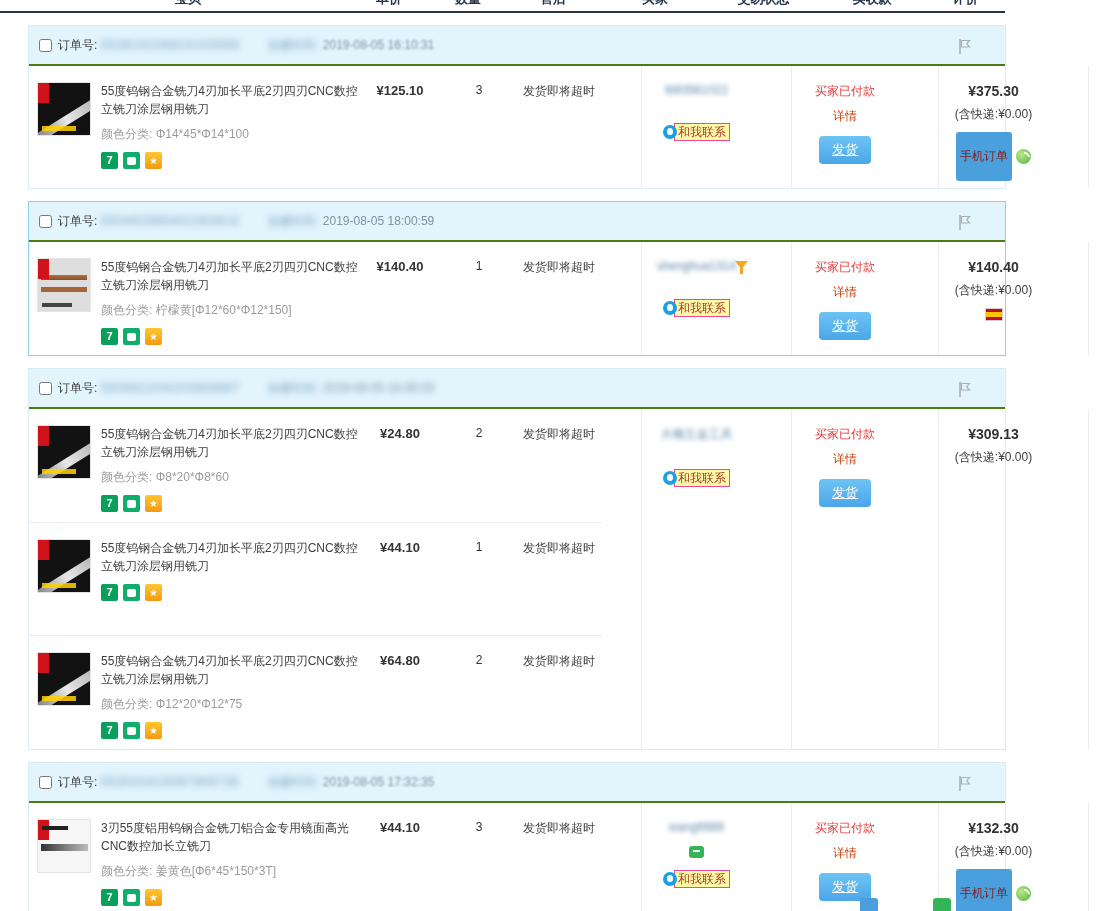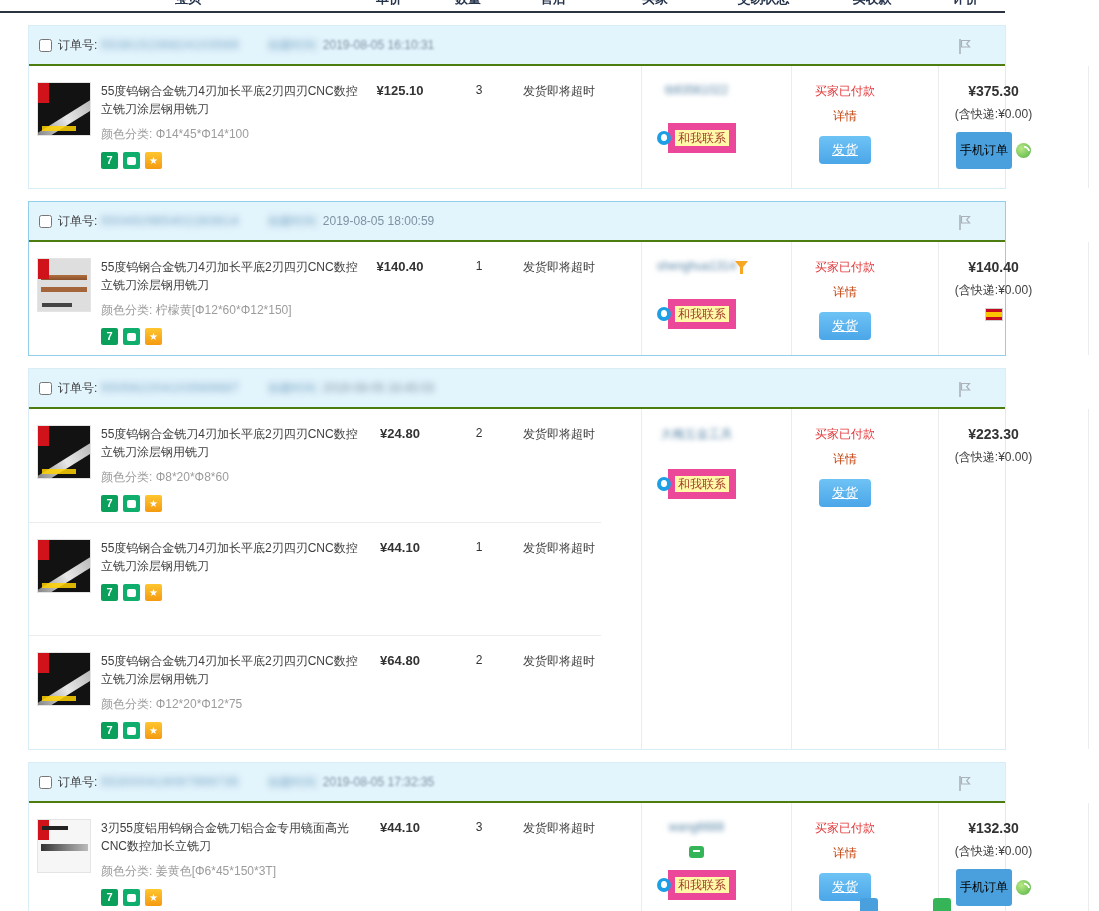--- a/index.html
+++ b/index.html
@@ -72,36 +72,36 @@
   .col.buyer{width:110px;}
   .col.status{width:107px;}
   .col.amount{width:110px;}
   .col.rating{width:77px;}
 
   .bname{display:inline-block;max-width:100px;color:#5b87a8;filter:blur(2.6px);
     white-space:nowrap;overflow:hidden;cursor:pointer;}
   .contact{margin-top:23px;display:inline-flex;align-items:center;cursor:pointer;}
   .ww-circle{width:14px;height:14px;border-radius:50%;background:#1c9fe5;position:relative;z-index:2;margin-right:-3px;}
   .ww-circle::after{content:"";position:absolute;left:4px;top:3px;width:6px;height:7px;background:#fff;border-radius:50% 50% 45% 45%;}
-  .contact-txt{background:#fff9a8;border:7px solid #ec4899;color:#a33d2a;padding:0 3px;line-height:16px;}
+  .contact-txt{background:#fff9a8;border:1px solid #ec4899;color:#a33d2a;padding:0 3px;line-height:16px;}
   .funnel{position:absolute;right:3px;top:19px;width:13px;height:13px;background:#f7a723;
     clip-path:polygon(0 0,100% 0,62% 48%,62% 100%,38% 100%,38% 48%);}
   .chatbub{width:15px;height:12px;background:#35b558;border-radius:3px;position:relative;margin:9px auto 0;}
   .chatbub::before{content:"";position:absolute;left:4px;top:4px;width:7px;height:2px;background:#fff;}
   .chatbub::after{content:"";position:absolute;left:3px;bottom:-4px;border:4px solid transparent;border-top-color:#35b558;border-left-width:2px;border-right-width:2px;}
 
   .paid{color:#e4393c;}
   .detail{display:block;margin-top:8px;color:#c2410c;text-decoration:none;cursor:pointer;}
   .ship-btn{margin-top:11px;background:linear-gradient(#6ec3f5,#4ba6e8);color:#fff;border:none;
     border-radius:4px;font-size:13px;padding:5px 13px;cursor:pointer;font-family:inherit;text-decoration:underline;}
 
   .total{font-size:14px;font-weight:bold;color:#333;}
   .shipnote{margin-top:7px;color:#404040;}
   .badges{margin-top:9px;display:flex;align-items:center;justify-content:center;gap:4px;}
-  .mobile-badge{background:#4aa0dd;color:#000000;font-size:12px;line-height:17px;padding:10px 4px;border-radius:3px;}
+  .mobile-badge{background:#4aa0dd;color:#7f1d1d;font-size:12px;line-height:17px;padding:16px 4px;border-radius:3px;}
   .green-globe{width:15px;height:15px;border-radius:50%;position:relative;flex:none;
     background:radial-gradient(circle at 35% 35%,#b8e986,#52b043);}
   .green-globe::after{content:"";position:absolute;left:3px;top:3px;width:7px;height:7px;border-radius:50%;
     border:2px solid transparent;border-top-color:#fff;transform:rotate(40deg);}
   .country-flag{width:16px;height:11px;border:1px solid #d0d0d0;box-sizing:content-box;
     background:linear-gradient(#c60b1e 0 27%,#ffc400 27% 73%,#c60b1e 73% 100%);}
 
   .partial-icon{position:absolute;width:18px;height:16px;border-radius:3px;top:898px;}
   .pi-blue{left:860px;background:#4aa0dd;}
   .pi-green{left:933px;background:#35b558;}
@@ -323,21 +323,21 @@
         <span class="ww-circle"></span>
         <span class="contact-txt">和我联系</span>
       </span>
     </div>
     <div class="col status">
       <div class="paid">买家已付款</div>
       <a class="detail">详情</a>
       <button class="ship-btn">发货</button>
     </div>
     <div class="col amount">
-      <div class="total">¥223.30</div>
+      <div class="total">¥309.13</div>
       <div class="shipnote">(含快递:¥0.00)</div>
     </div>
     <div class="col rating"></div>
   </div>
 </section>
 
 <section class="order-block">
   <header class="order-head">
     <input type="checkbox" class="cb" style="">
     <span class="lbl">订单号:</span>

